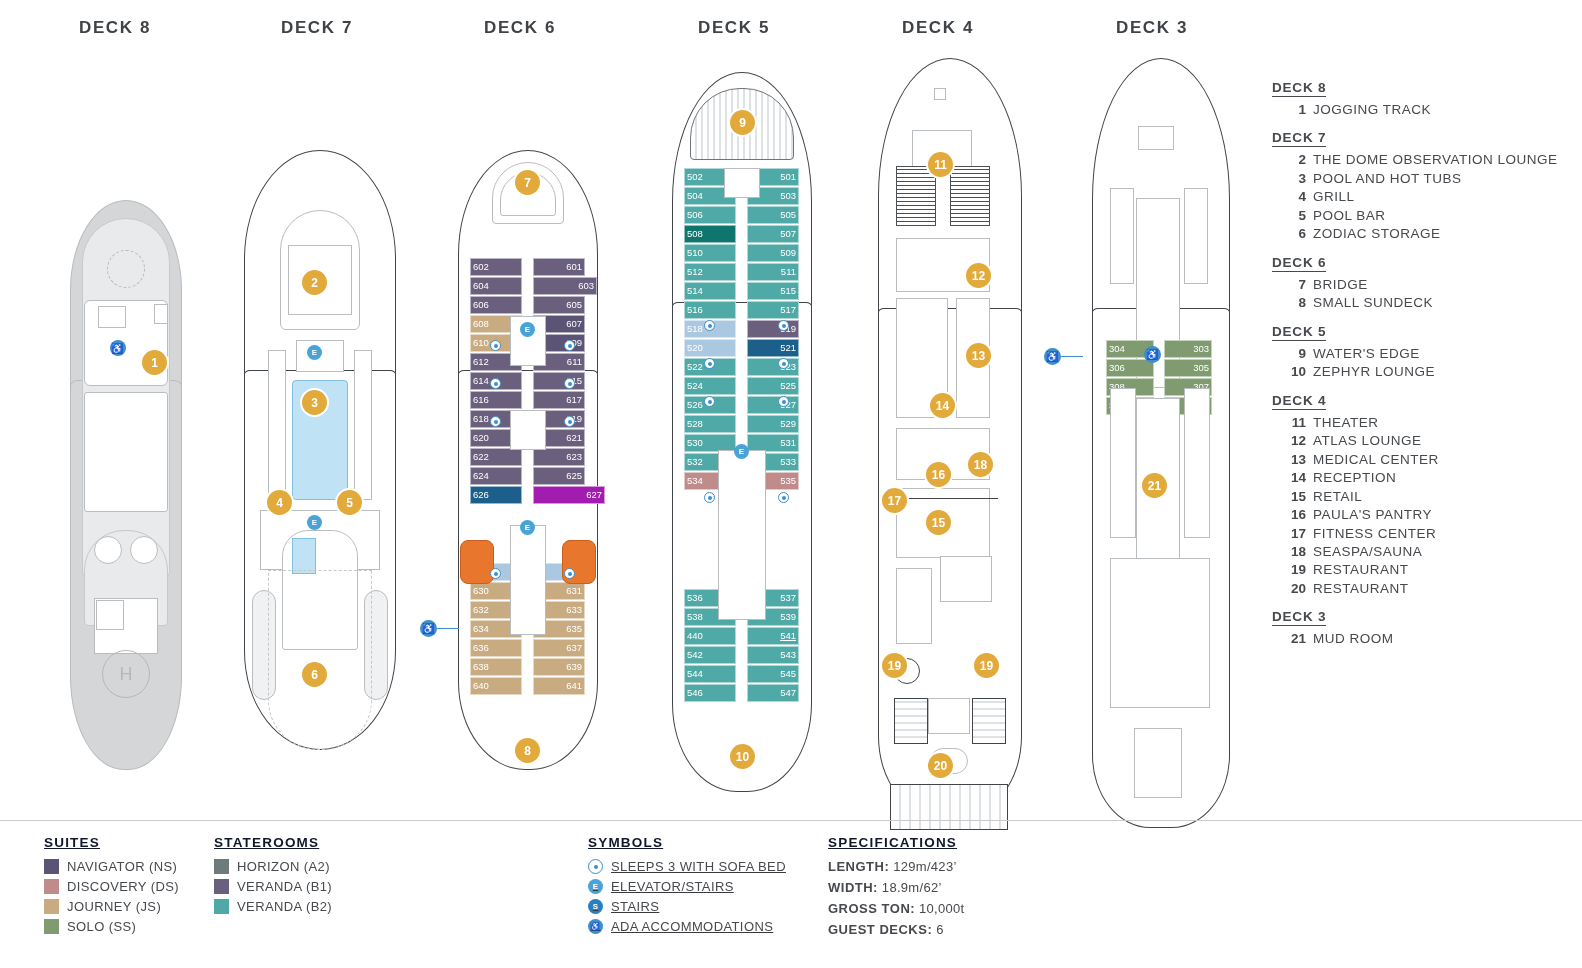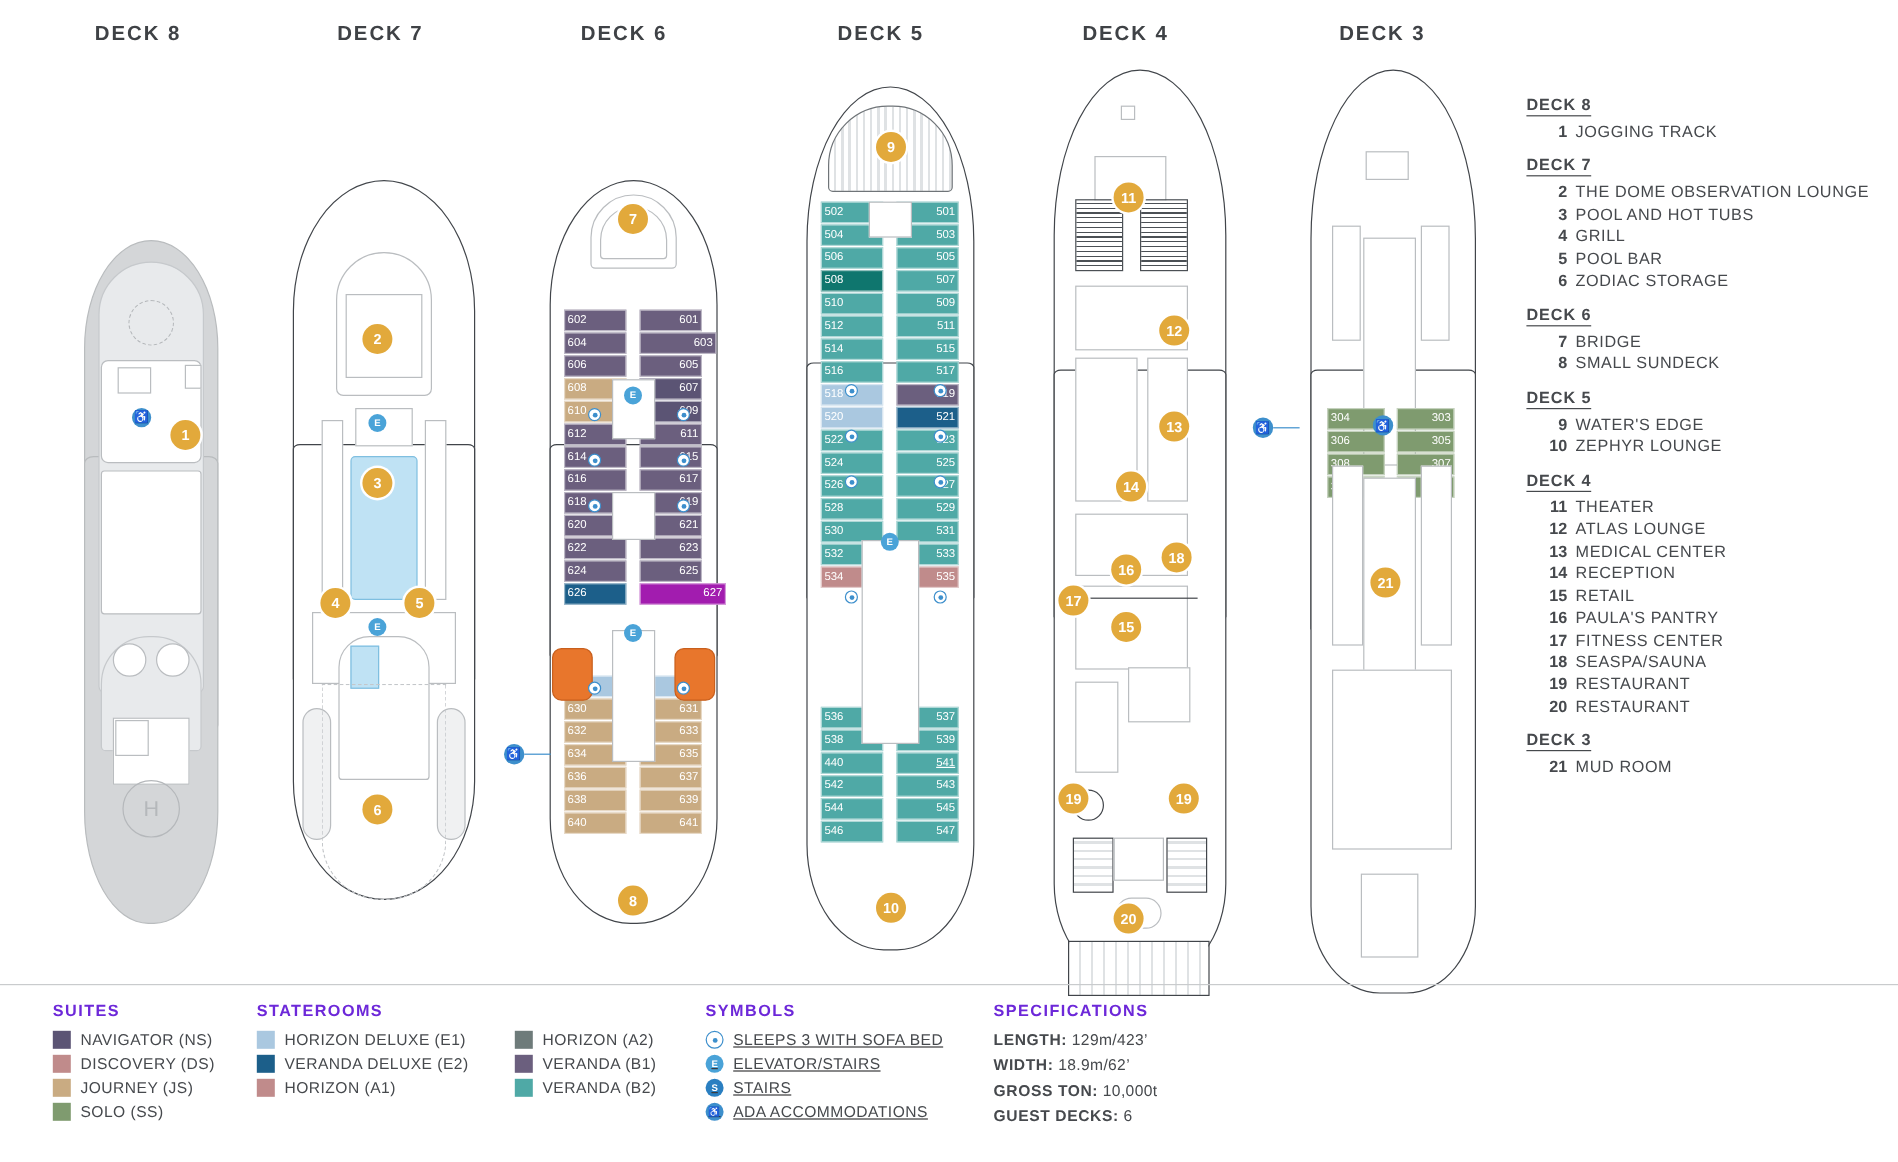--- a/index.html
+++ b/index.html
@@ -95,22 +95,23 @@
     min-width:20px; text-align:right; margin-right:7px; flex:0 0 auto;
   }
   .legend-label { font-size:13.5px; letter-spacing:0.5px; color:#46494d; line-height:1.22; }
 
   
   #bottom {
     position:absolute; left:0; top:820px; width:1582px; height:148px;
     border-top:1.2px solid #c9cbcd;
   }
   .bp-title {
-    font-size:13.5px; font-weight:bold; letter-spacing:1.2px; color:#6d28d9;
+    font-size:13.5px; font-weight:bold; letter-spacing:1.2px; color:#0f172a;
     margin-bottom:9px;
+    text-decoration:underline;
   }
   .sw-row { display:flex; align-items:center; margin-bottom:5px; }
   .sw {
     width:15px; height:15px; margin-right:8px; flex:0 0 auto;
   }
   .sw-label { font-size:13px; letter-spacing:0.4px; color:#46494d; }
   .sym-row { display:flex; align-items:center; margin-bottom:5px;text-decoration:underline; }
   .sym-ico {
     width:15px; height:15px; border-radius:50%; margin-right:8px; flex:0 0 auto;
     display:flex; align-items:center; justify-content:center;
@@ -484,34 +485,20 @@
         <div class="sw-row">
           <span class="sw" style="background: rgb(127, 155, 111);"></span>
           <span class="sw-label">SOLO (SS)</span>
         </div>
       </div>
   </div>
 
   <div style="position:absolute;left:214px;top:14px;width:370px;">
     <div class="bp-title">STATEROOMS</div>
     <div style="display:flex;">
-      <div id="state-col1" style="width:215px;">
-          <div class="sw-row">
-            <span class="sw" style="background: rgb(170, 200, 224);"></span>
-            <span class="sw-label">HORIZON DELUXE (E1)</span>
-          </div>
-          <div class="sw-row">
-            <span class="sw" style="background: rgb(28, 95, 138);"></span>
-            <span class="sw-label">VERANDA DELUXE (E2)</span>
-          </div>
-          <div class="sw-row">
-            <span class="sw" style="background: rgb(192, 139, 139);"></span>
-            <span class="sw-label">HORIZON (A1)</span>
-          </div>
-        </div>
       <div id="state-col2" style="width:155px;">
           <div class="sw-row">
             <span class="sw" style="background: rgb(110, 123, 122);"></span>
             <span class="sw-label">HORIZON (A2)</span>
           </div>
           <div class="sw-row">
             <span class="sw" style="background: rgb(107, 95, 126);"></span>
             <span class="sw-label">VERANDA (B1)</span>
           </div>
           <div class="sw-row">

